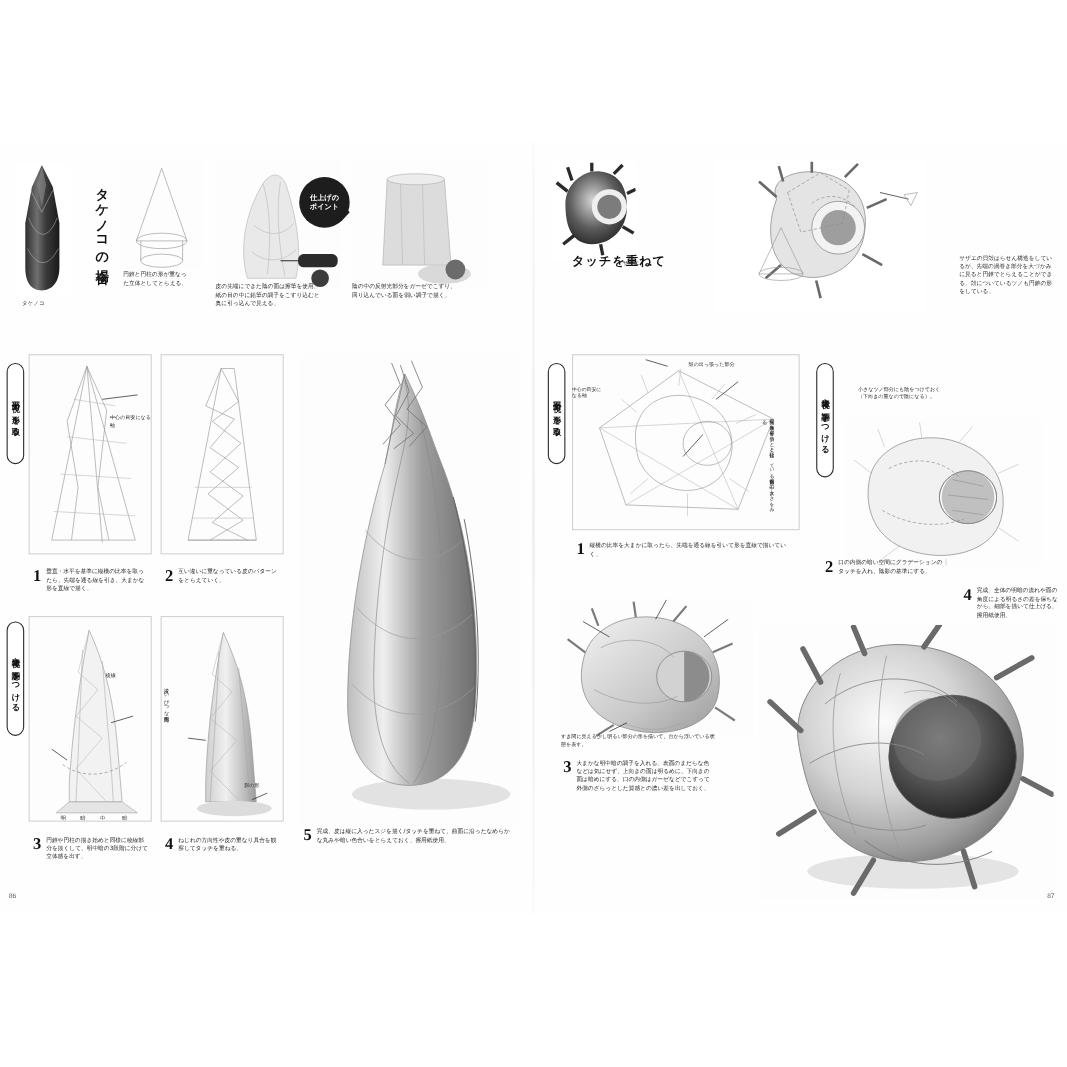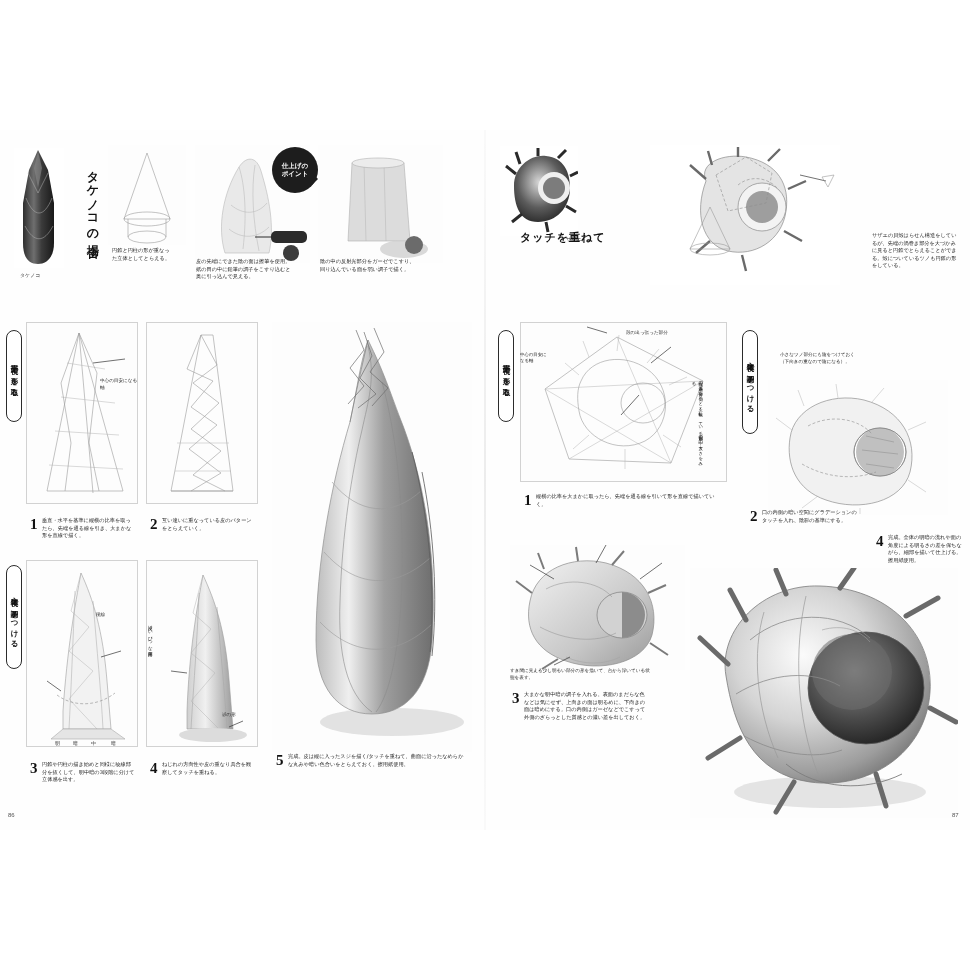--- a/index.html
+++ b/index.html
@@ -74,21 +74,21 @@
       <path d="M30 108 C22 82 28 48 44 22 C52 10 62 12 66 26 C74 52 80 82 74 108 Z" fill="#e9e9e9" stroke="#b9b9b9" stroke-width="0.6"></path>
       <path d="M44 22 C50 40 52 70 48 104" class="thinner"></path>
       <path d="M60 20 C56 44 58 76 64 106" class="thinner"></path>
       <path d="M36 60 C48 70 62 70 72 58" class="thinner"></path>
       <path d="M34 84 C46 94 62 94 74 82" class="thinner"></path>
       <rect x="76" y="86" width="36" height="12" rx="5" fill="#2b2b2b"></rect>
       <path d="M76 92 L60 92" stroke="#2b2b2b" stroke-width="1"></path>
       <circle cx="96" cy="108" r="8" fill="#3c3c3c"></circle>
     </svg>
   </div>
-  <div class="bubble jp" style="left:272px;top:147px;">仕上げの<br>ポイント</div>
+  <div class="bubble jp" style="left:272px;top:161px;">仕上げの<br>ポイント</div>
   <div class="cap jp" style="left:196px;top:258px;width:95px;">皮の先端にできた陰の面は擦筆を使用。紙の目の中に鉛筆の調子をこすり込むと奥に引っ込んで見える。</div>
 
   <div class="panel" style="left:318px;top:145px;width:125px;height:118px;border:none;">
     <svg width="125" height="118" viewBox="0 0 125 118">
       <rect width="125" height="118" fill="#fdfdfd"></rect>
       <path d="M34 18 L86 18 L92 96 L30 96 Z" fill="#dcdcdc" stroke="#b0b0b0" stroke-width="0.6"></path>
       <path d="M46 18 L48 96 M66 18 L68 96" class="thinner"></path>
       <ellipse cx="60" cy="18" rx="26" ry="5" fill="#ececec" stroke="#b0b0b0" stroke-width="0.6"></ellipse>
       <ellipse cx="86" cy="104" rx="24" ry="9" fill="#cfcfcf" opacity="0.8"></ellipse>
       <circle cx="96" cy="100" r="9" fill="#6b6b6b"></circle>

